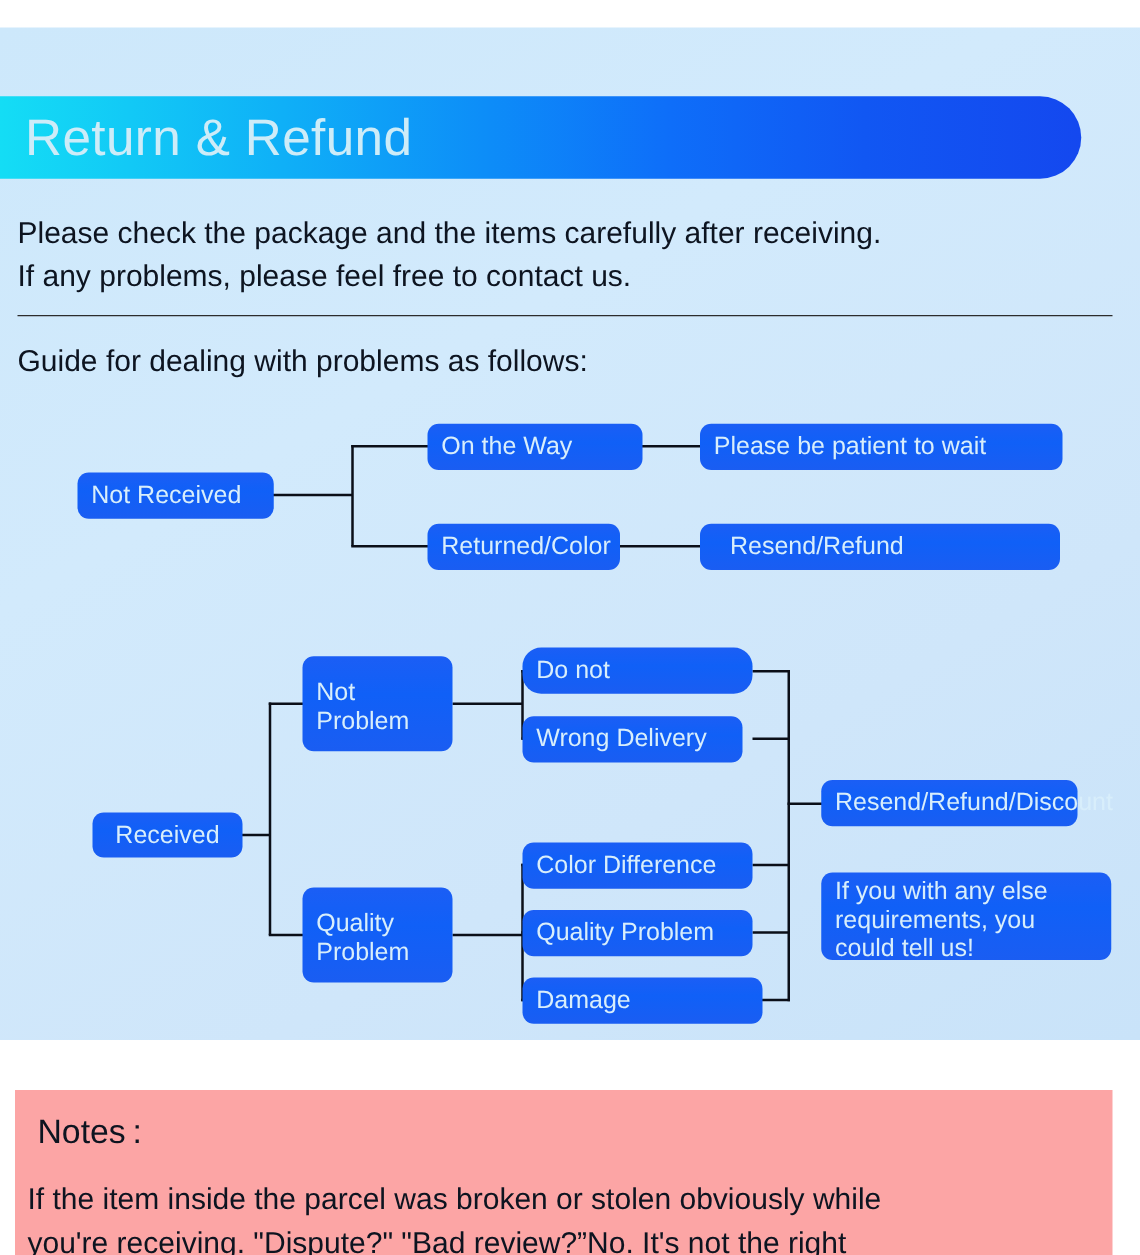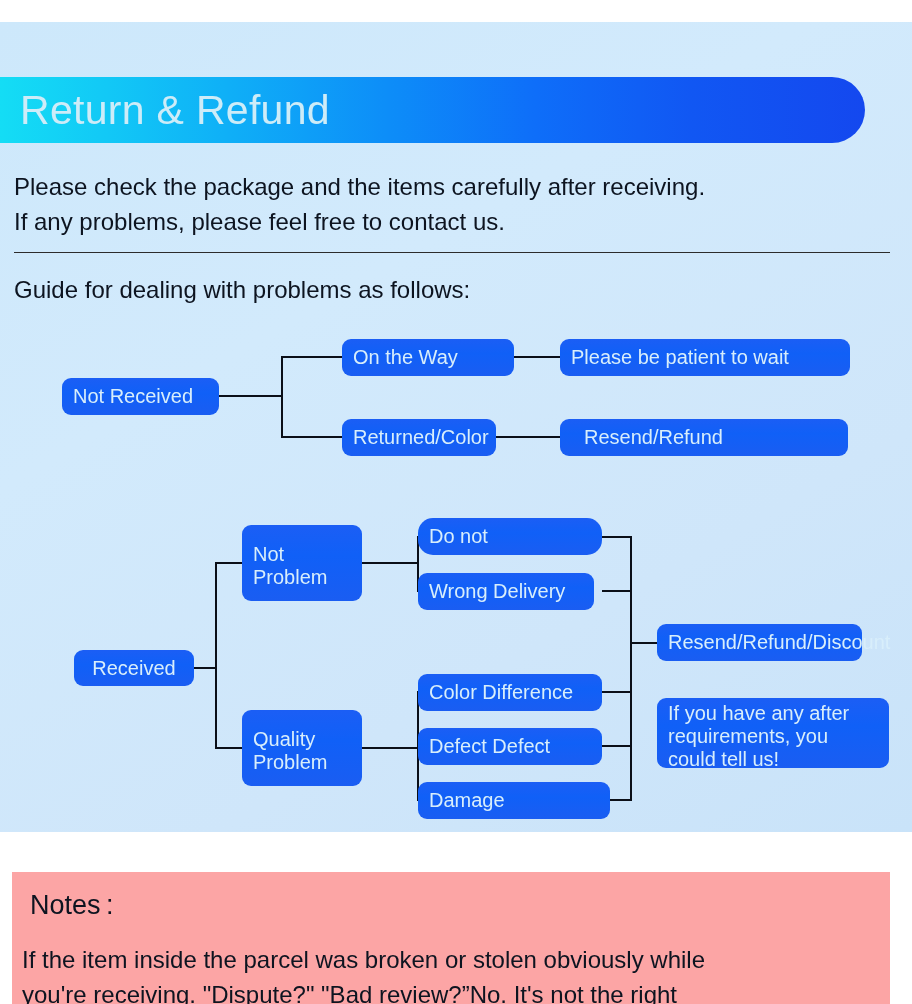--- a/index.html
+++ b/index.html
@@ -234,33 +234,33 @@
 
     <div class="node" style="left:418px; top:551px; width:176px; height:37px;">
       <span>Wrong Delivery</span>
     </div>
 
     <div class="node" style="left:418px; top:652px; width:184px; height:37px;">
       <span>Color Difference</span>
     </div>
 
     <div class="node" style="left:418px; top:706px; width:184px; height:37px;">
-      <span>Defect Defect</span>
+      <span>Quality Problem</span>
     </div>
 
     <div class="node" style="left:418px; top:760px; width:192px; height:37px;">
       <span>Damage</span>
     </div>
 
     <div class="node" style="left:657px; top:602px; width:205px; height:37px;">
       <span>Resend/Refund/Discount</span>
     </div>
 
     <div class="node multiline" style="left:657px; top:676px; width:232px; height:70px; display:flex; flex-direction:column; justify-content:center; align-items:flex-start;">
-      <span>If you have any after</span>
+      <span>If you with any else</span>
       <span>requirements, you</span>
       <span>could tell us!</span>
     </div>
 
   </div>
 
   <div class="notes-panel">
     <div class="notes-title">Notes :</div>
     <div class="notes-body">
       <div>If the item inside the parcel was broken or stolen obviously while</div>

